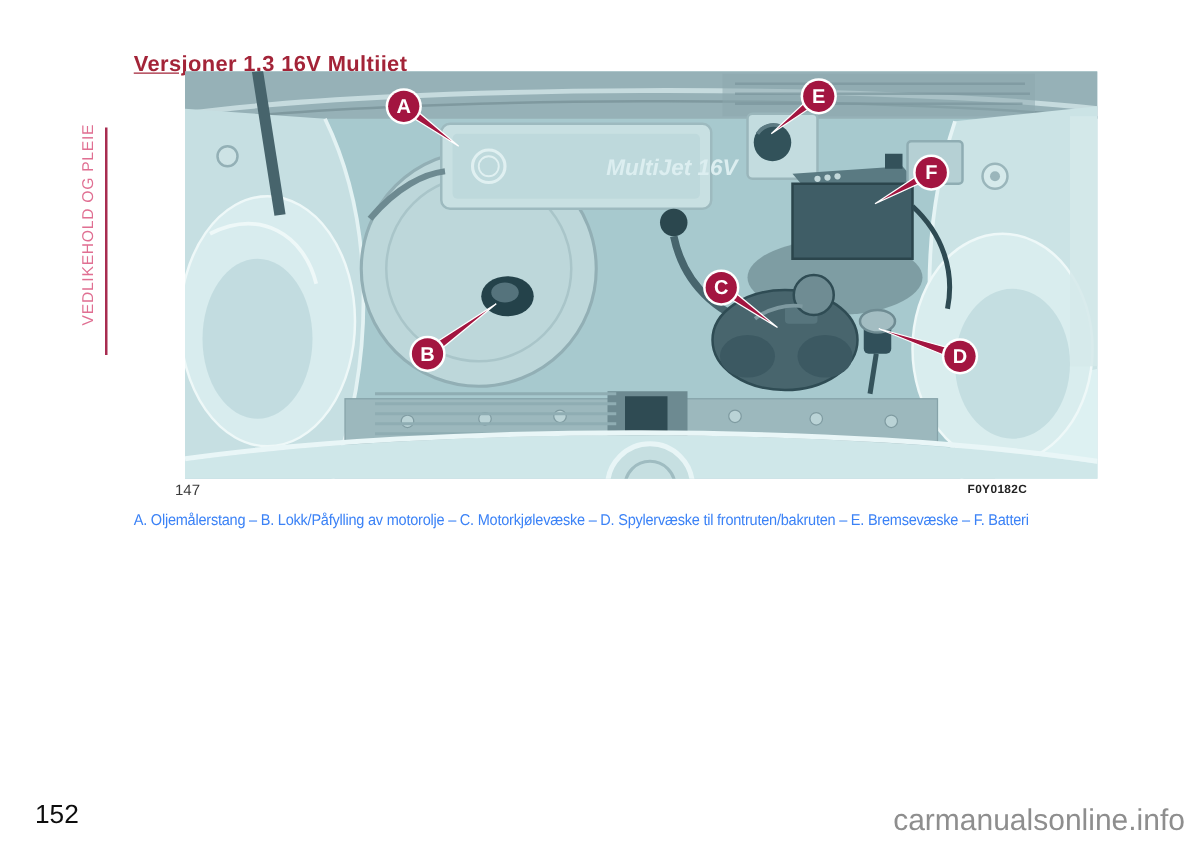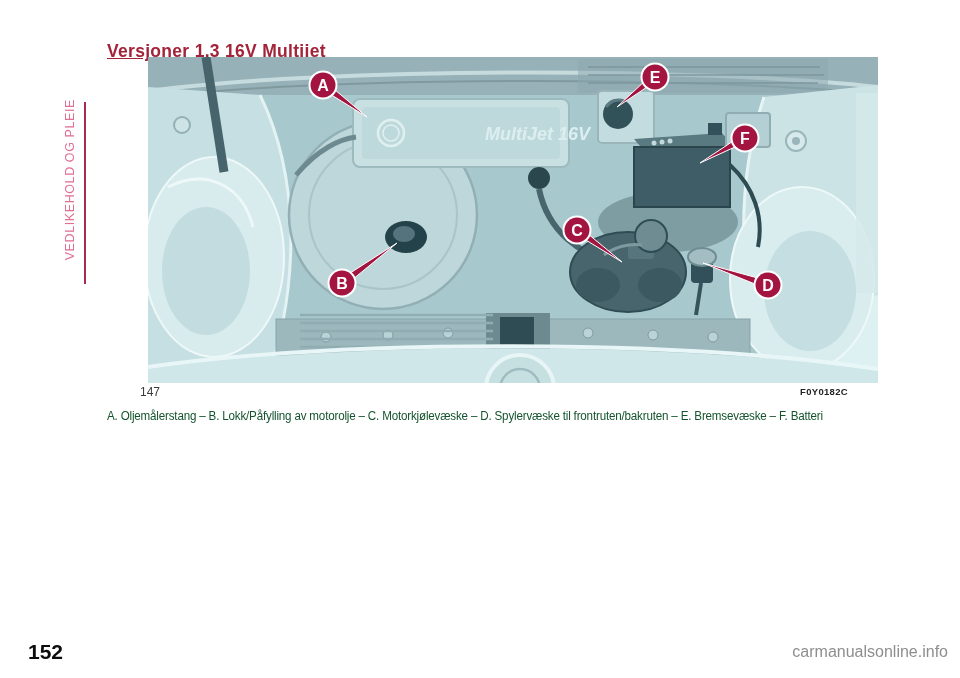--- a/index.html
+++ b/index.html
@@ -20,33 +20,33 @@
     position:absolute;left:107px;top:29px;
     font-size:17.5px;font-weight:800;letter-spacing:.3px;color:#a32438;text-decoration:underline;
   }
   .figure-frame{
     position:absolute;left:148px;top:57px;width:730px;height:326px;
   }
   .figure-number{
     position:absolute;left:140px;top:385px;font-size:12px;color:#3a3a3a;
   }
   .figure-code{
-    position:absolute;left:774px;top:386px;width:100px;text-align:center;
+    position:absolute;left:774px;top:386px;width:100px;text-align:left;
     font-size:9.5px;font-weight:bold;letter-spacing:.3px;color:#222222;
   }
   .figure-caption{
-    position:absolute;left:107px;top:409px;width:772px;color:#14532d;
+    position:absolute;left:107px;top:409px;width:772px;color:#3b82f6;
     font-size:12.5px;letter-spacing:-.2px;white-space:nowrap;
   }
   .figure-caption>span{display:inline-block;transform:scaleX(.93);transform-origin:left center;}
   .page-number{
-    position:absolute;left:28px;top:640px;font-size:21px;font-weight:bold;color:#0d0d0d;
+    position:absolute;left:28px;top:640px;font-size:21px;font-weight:normal;color:#0d0d0d;
   }
   .watermark{
-    position:absolute;right:12px;top:643px;font-size:16px;color:#8e8e8e;
+    position:absolute;right:12px;top:643px;font-size:24px;color:#8e8e8e;
   }
   svg text{font-family:"Liberation Sans",sans-serif;}
 </style>
 </head>
 <body>
 
 <div class="sidebar-label">VEDLIKEHOLD OG PLEIE</div>
 <div class="sidebar-rule"></div>
 
 <h1 class="page-title">Versjoner 1.3 16V Multijet</h1>

